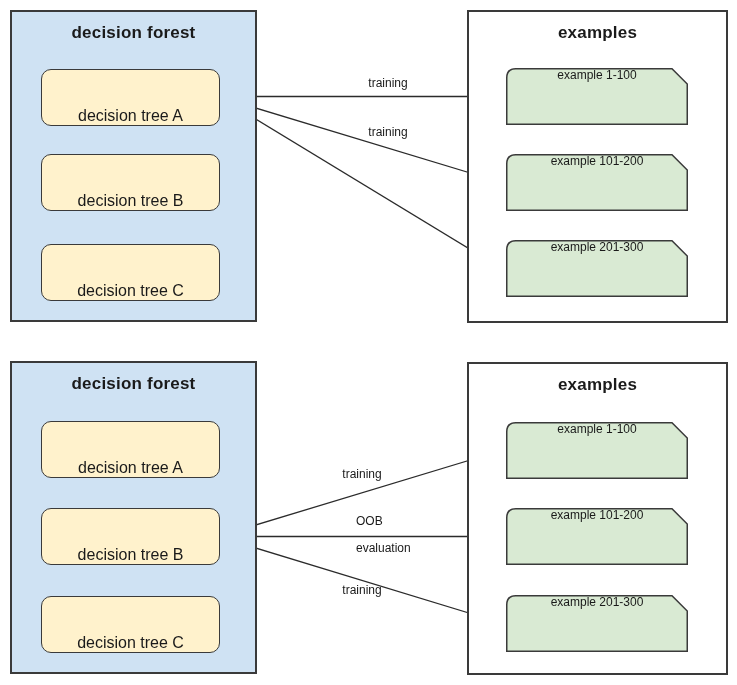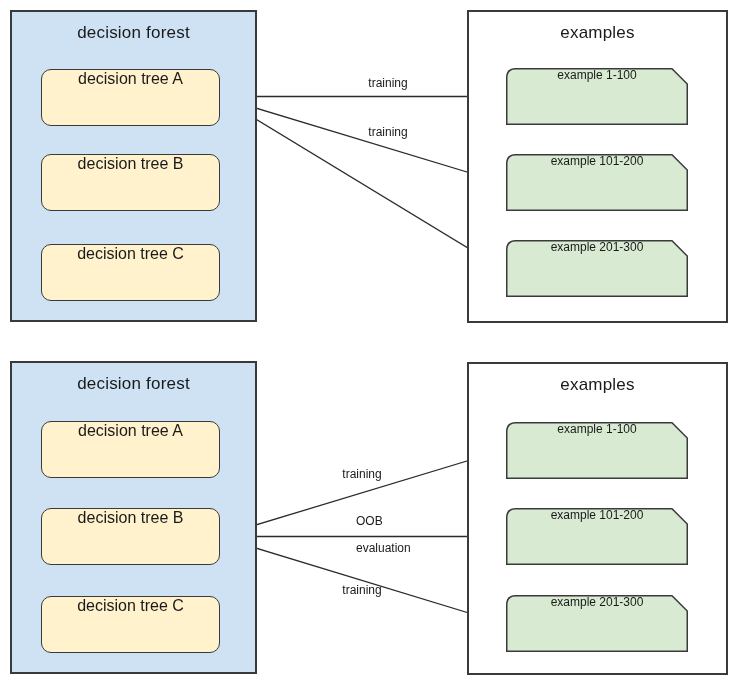--- a/index.html
+++ b/index.html
@@ -3,25 +3,25 @@
 <meta charset="utf-8">
 <style>
   html, body { margin:0; padding:0; background:#ffffff; }
   .canvas {
     position:relative; width:737px; height:685px; background:#ffffff;
     font-family:"Liberation Sans", sans-serif; color:#1a1a1a; overflow:hidden;
   }
   .bigbox { position:absolute; box-sizing:border-box; border:2px solid var(--border,#3a3a3a); }
   .forest-box { background:var(--forest-fill,#cfe2f3); }
   .examples-box { background:#ffffff; }
-  .bigtitle { text-align:center; font-weight:normal; font-size:17px; padding-top:11px; letter-spacing:0.2px; }
+  .bigtitle { text-align:center; font-weight:bold; font-size:17px; padding-top:11px; letter-spacing:0.2px; }
   .tree-node {
     position:absolute; box-sizing:border-box; width:179px; height:57px;
     background:var(--tree-fill,#fff2cc); border:1.5px solid var(--border,#3a3a3a);
-    border-radius:10px; display:flex; align-items:flex-start; justify-content:center;
+    border-radius:10px; display:flex; align-items:flex-end; justify-content:center;
     font-size:16px;
   }
   .example-card {
     position:absolute; width:182px; height:57px;
     display:flex; align-items:flex-start; justify-content:center; font-size:12px;
   }
   .example-card svg { position:absolute; left:0; top:0; width:100%; height:100%; }
   .example-card path { fill:var(--example-fill,#d9ead3); stroke:var(--border,#3a3a3a); stroke-width:1.5; }
   .example-card .lbl { position:relative; }
   .arrows { position:absolute; left:0; top:0; width:737px; height:685px; pointer-events:none; }

